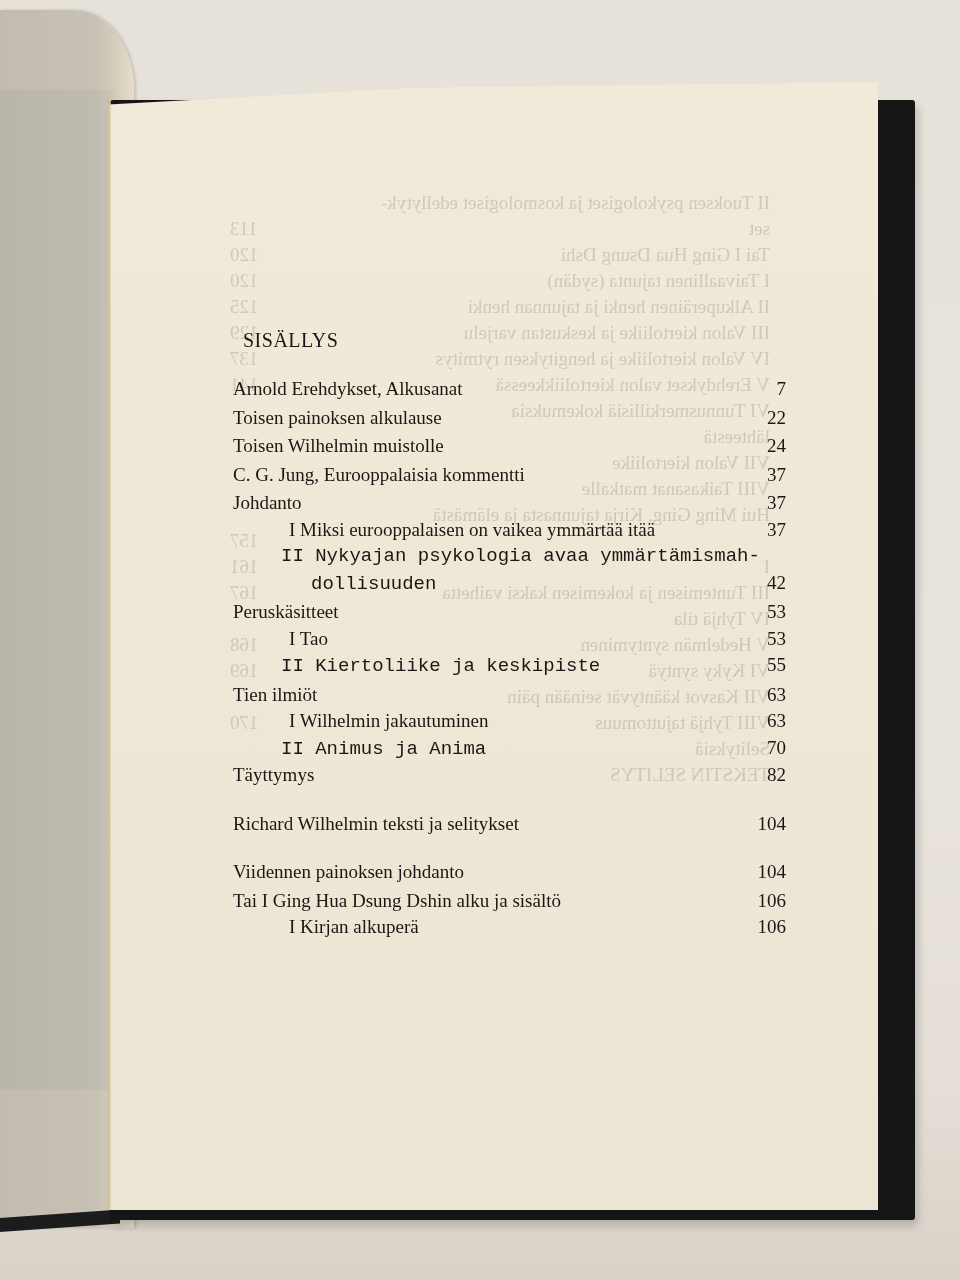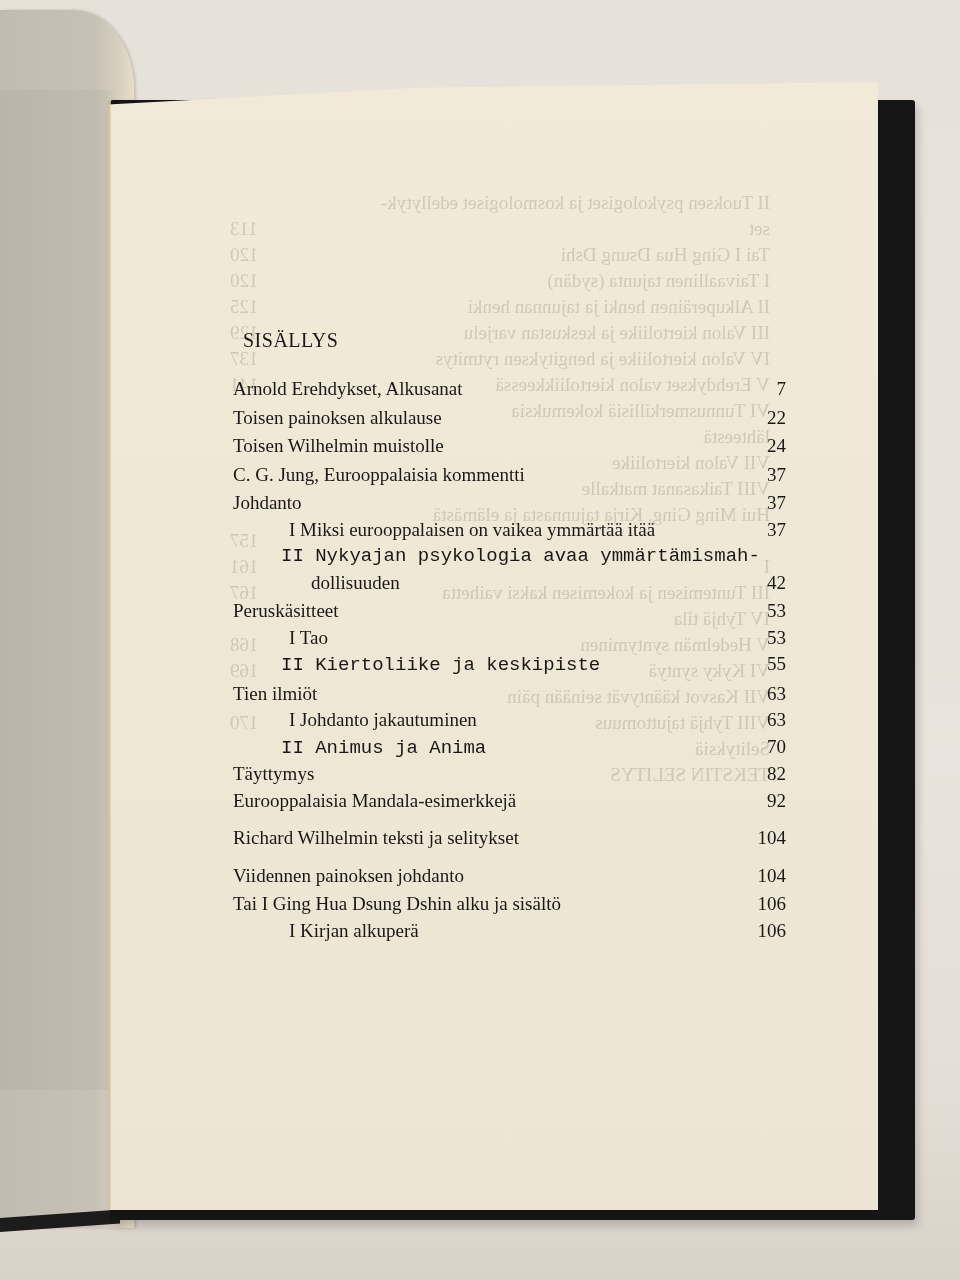--- a/index.html
+++ b/index.html
@@ -63,23 +63,23 @@
       margin-left: 10px; height: 40px; line-height: 40px;
     }
     .toc-row {
       display: flex; justify-content: space-between; align-items: baseline;
       font-size: 19px; line-height: 26.5px; white-space: nowrap;
     }
     .toc-row .label { flex: 1; }
     .toc-row .page { text-align: right; min-width: 40px; }
     .toc-row.indent2 .label { padding-left: 48px; font-family: Liberation Mono, monospace; }
     .toc-row.indent-roman-i .label { padding-left: 56px; }
-    .toc-row.cont .label { padding-left: 78px; }
+    .toc-row.cont .label { padding-left: 78px; font-family: Liberation Mono, monospace; }
     .gap-s { margin-top: 2px; }
-    .gap-m { margin-top: 11px; justify-content: space-between; }
+    .gap-m { margin-top: 22px; justify-content: space-between; }
   </style>
 </head>
 <body>
 
 <div class="left-page">
   <div class="inner-shade"></div>
 </div>
 <div class="left-cover-edge"></div>
 
 <div class="cover"></div>
@@ -230,35 +230,31 @@
   </div>
   <div class="toc-row indent2">
     <span class="label">II  Kiertoliike ja keskipiste</span>
     <span class="page">55</span>
   </div>
   <div class="toc-row gap-s">
     <span class="label">Tien ilmiöt</span>
     <span class="page">63</span>
   </div>
   <div class="toc-row indent-roman-i">
-    <span class="label">I  Johdanto jakautuminen</span>
+    <span class="label">I  Wilhelmin jakautuminen</span>
     <span class="page">63</span>
   </div>
   <div class="toc-row indent2">
     <span class="label">II  Animus ja Anima</span>
     <span class="page">70</span>
   </div>
   <div class="toc-row">
     <span class="label">Täyttymys</span>
     <span class="page">82</span>
   </div>
-  <div class="toc-row">
-    <span class="label">Eurooppalaisia Mandala-esimerkkejä</span>
-    <span class="page">92</span>
-  </div>
   <div class="toc-row gap-m">
     <span class="label">Richard Wilhelmin teksti ja selitykset</span>
     <span class="page">104</span>
   </div>
   <div class="toc-row gap-m">
     <span class="label">Viidennen painoksen johdanto</span>
     <span class="page">104</span>
   </div>
   <div class="toc-row gap-s">
     <span class="label">Tai I Ging Hua Dsung Dshin alku ja sisältö</span>

